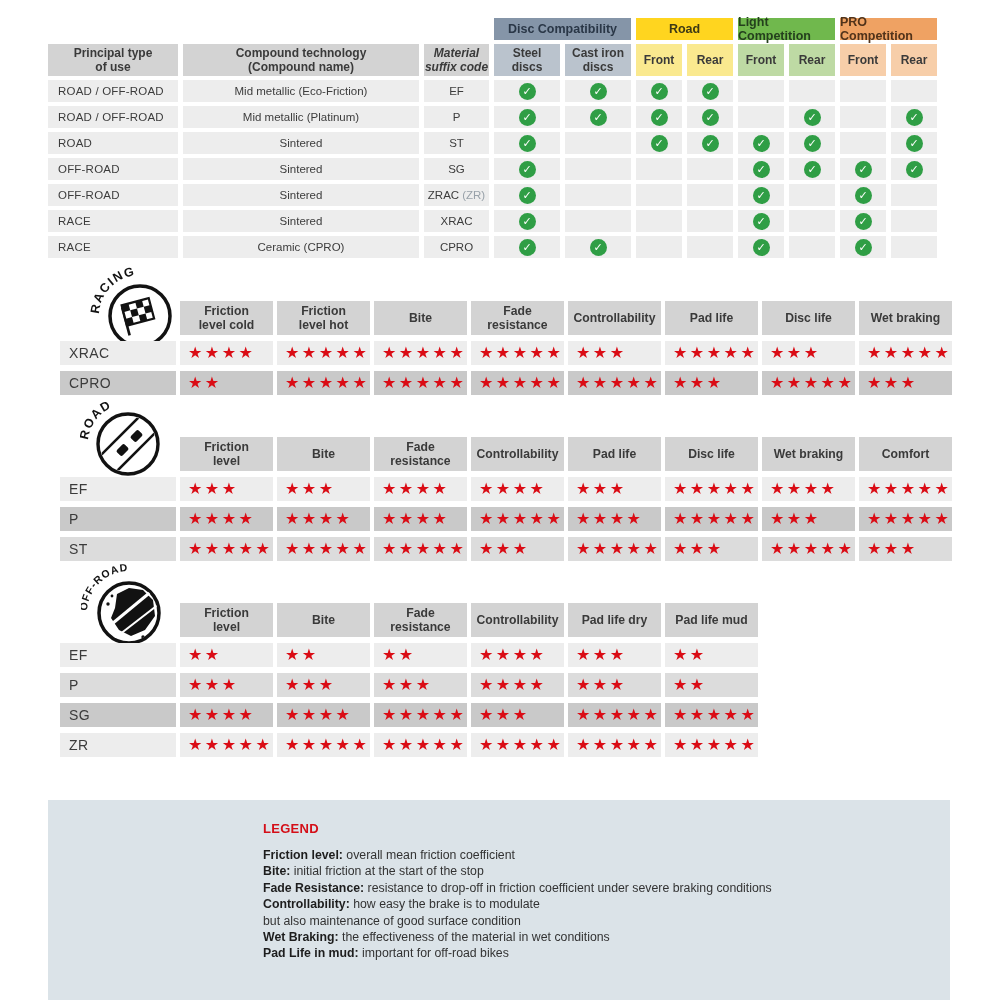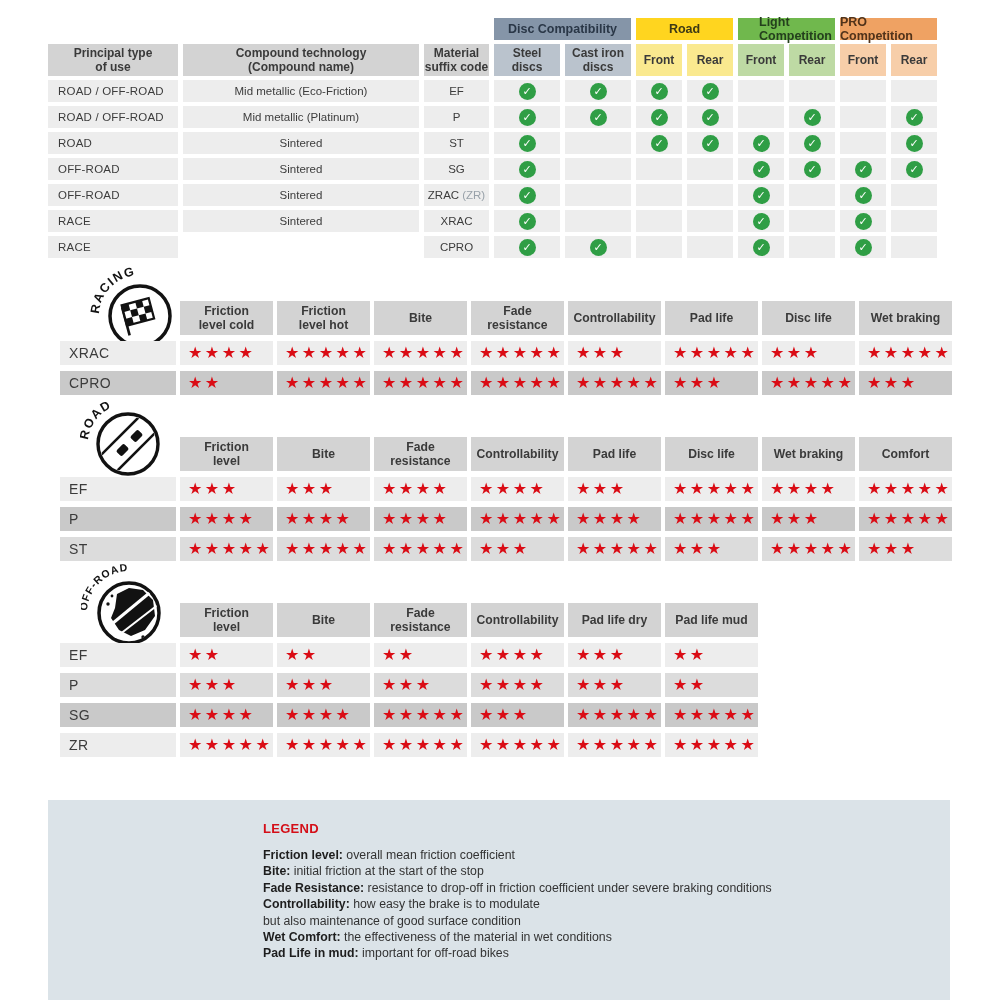--- a/index.html
+++ b/index.html
@@ -7,21 +7,21 @@
         font-family:"Liberation Sans","DejaVu Sans",sans-serif;color:#3c3c3c;}
 
   
   .compat{position:absolute;left:48px;top:18px;display:grid;
           grid-template-columns:130px 236px 65px 66px 66px 46px 46px 46px 46px 46px 46px;
           grid-template-rows:22px 32px repeat(7,22px);
           column-gap:5px;row-gap:4px;}
   .ghdr{display:flex;align-items:center;justify-content:center;font-weight:bold;font-size:12.5px;}
   .ghdr-disc{background:#8595a8;color:#2a3747;}
   .ghdr-road{background:#ffd51f;color:#3e3a15;}
-  .ghdr-light{background:#70b84d;color:#24401d;padding-left:21px;}
+  .ghdr-light{background:#70b84d;color:#24401d;}
   .ghdr-pro{background:#efa263;color:#51331a;}
   .hcell{background:#d3d3d3;display:flex;align-items:center;justify-content:center;text-align:center;
          font-weight:bold;font-size:12px;line-height:1.18;color:#3a3a3a;white-space:pre-line;}
   .sub-disc{background:#bac3cd;}
   .sub-road{background:#fae98f;}
   .sub-light{background:#bedaa4;}
   .sub-pro{background:#f7cea9;}
   .cell{background:#ededed;display:flex;align-items:center;justify-content:center;
         font-size:11.5px;color:#3c3c3c;}
   .use-cell{justify-content:flex-start;padding-left:10px;letter-spacing:.2px;}
@@ -61,21 +61,21 @@
 
   <div class="compat">
       <div class="ghdr ghdr-disc" style="grid-area: 1 / 4 / auto / span 2;">Disc Compatibility</div>
       <div class="ghdr ghdr-road" style="grid-area: 1 / 6 / auto / span 2;">Road</div>
       <div class="ghdr ghdr-light" style="grid-area: 1 / 8 / auto / span 2;">Light Competition</div>
       <div class="ghdr ghdr-pro" style="grid-area: 1 / 10 / auto / span 2;">PRO Competition</div>
       <div class="hcell" style="grid-area: 2 / 1;">Principal type
 of use</div>
       <div class="hcell" style="grid-area: 2 / 2;">Compound technology
 (Compound name)</div>
-      <div class="hcell" style="grid-area: 2 / 3;">Material
+      <div class="hcell" style="grid-area: 2 / 3; font-style: italic;">Material
 suffix code</div>
       <div class="hcell sub-disc" style="grid-area: 2 / 4;">Steel
 discs</div>
       <div class="hcell sub-disc" style="grid-area: 2 / 5;">Cast iron
 discs</div>
       <div class="hcell sub-road" style="grid-area: 2 / 6;">Front</div>
       <div class="hcell sub-road" style="grid-area: 2 / 7;">Rear</div>
       <div class="hcell sub-light" style="grid-area: 2 / 8;">Front</div>
       <div class="hcell sub-light" style="grid-area: 2 / 9;">Rear</div>
       <div class="hcell sub-pro" style="grid-area: 2 / 10;">Front</div>
@@ -207,20 +207,21 @@
       <div class="cell" style="grid-area: 8 / 7;"></div>
       <div class="cell" style="grid-area: 8 / 8;">
         <span class="check">✓</span>
       </div>
       <div class="cell" style="grid-area: 8 / 9;"></div>
       <div class="cell" style="grid-area: 8 / 10;">
         <span class="check">✓</span>
       </div>
       <div class="cell" style="grid-area: 8 / 11;"></div>
       <div class="cell use-cell" style="grid-area: 9 / 1;">RACE</div>
+      <div class="cell" style="grid-area: 9 / 2;">Ceramic (CPRO)</div>
       <div class="cell" style="grid-area: 9 / 3;">
         <span>CPRO</span>
       </div>
       <div class="cell" style="grid-area: 9 / 4;">
         <span class="check">✓</span>
       </div>
       <div class="cell" style="grid-area: 9 / 5;">
         <span class="check">✓</span>
       </div>
       <div class="cell" style="grid-area: 9 / 6;"></div>
@@ -528,19 +529,19 @@
 
   <div class="legend">
     <div class="legend-inner">
       <div class="legend-title">LEGEND</div>
       <div>
           <div class="legend-line"><b>Friction level:</b> overall mean friction coefficient</div>
           <div class="legend-line"><b>Bite:</b> initial friction at the start of the stop</div>
           <div class="legend-line"><b>Fade Resistance:</b> resistance to drop-off in friction coefficient under severe braking conditions</div>
           <div class="legend-line"><b>Controllability:</b> how easy the brake is to modulate</div>
           <div class="legend-line">but also maintenance of good surface condition</div>
-          <div class="legend-line"><b>Wet Comfort:</b> the effectiveness of the material in wet conditions</div>
+          <div class="legend-line"><b>Wet Braking:</b> the effectiveness of the material in wet conditions</div>
           <div class="legend-line"><b>Pad Life in mud:</b> important for off-road bikes</div>
         </div>
     </div>
   </div>
 
 </div>
 
 </body></html>

